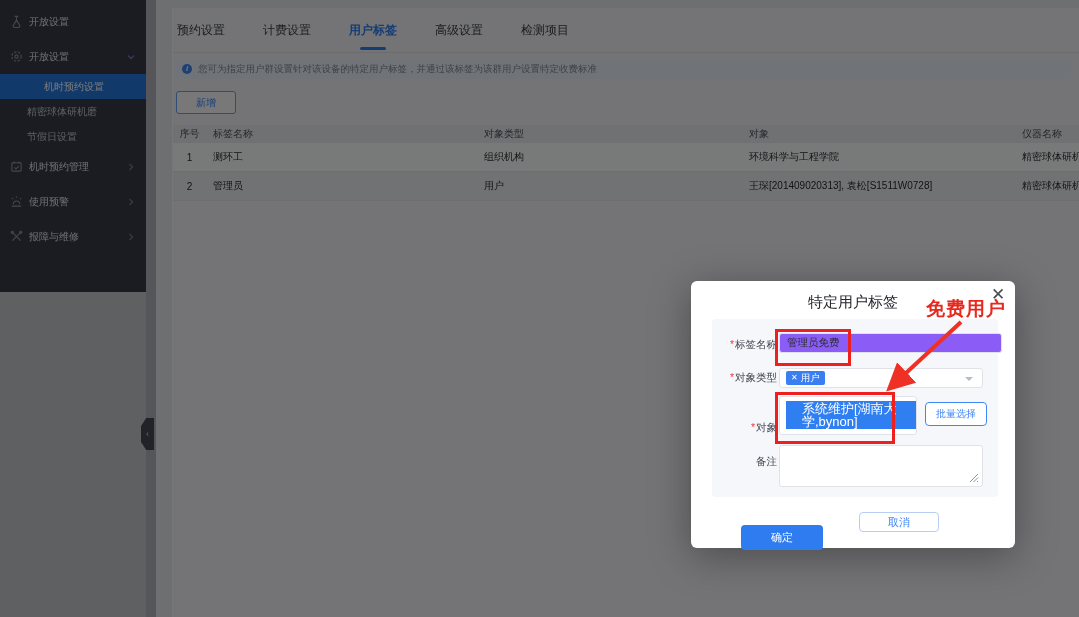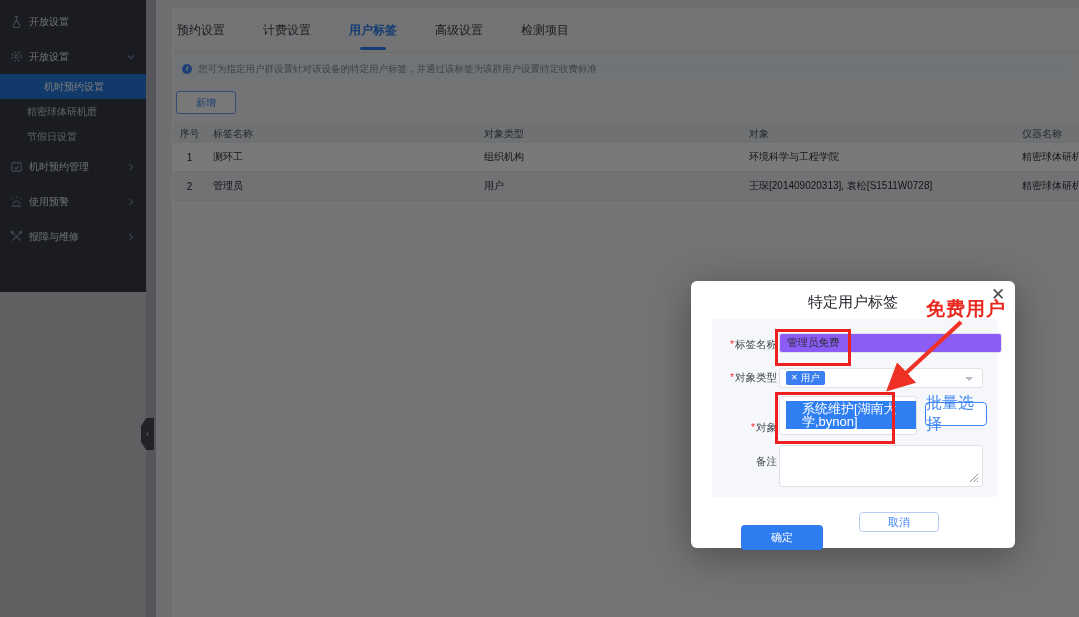--- a/index.html
+++ b/index.html
@@ -48,21 +48,21 @@
   .f-label .req{color:#f23c3c;margin-right:1px;}
   .f-input{position:absolute;left:88px;width:223px;height:20px;background:#8b5cf6;border:1px solid #dfe3e8;border-radius:3px;
     font-size:10.5px;color:#2b2e33;display:flex;align-items:center;padding-left:7px;box-sizing:border-box;}
   .f-select{position:absolute;left:88px;top:87px;width:204px;height:20px;background:#fff;border:1px solid #dfe3e8;border-radius:3px;box-sizing:border-box;}
   .tag{position:absolute;left:6px;top:2px;height:14px;background:#3a7ff2;border-radius:2px;color:#fff;font-size:9.5px;display:flex;align-items:center;padding:0 5px;gap:3px;}
   .tag .tx{font-size:8px;line-height:8px;cursor:pointer;}
   .sel-arrow{position:absolute;right:9px;top:8px;width:0;height:0;border-left:4px solid transparent;border-right:4px solid transparent;border-top:4px solid #b6bcc6;}
   .obj-box{position:absolute;left:88px;top:115px;width:138px;height:39px;background:#fff;border:1px solid #dfe3e8;border-radius:3px;box-sizing:border-box;}
   .obj-selection{position:absolute;left:6px;top:4px;width:98px;background:#2f7ff2;color:#fff;font-size:13px;line-height:13px;padding:1px 16px;word-break:break-all;}
   .btn-batch{position:absolute;left:234px;top:121px;width:62px;height:24px;border:1px solid #3f86f5;border-radius:4px;color:#3f86f5;background:#fff;
-    font-size:16px;display:flex;align-items:center;justify-content:center;cursor:pointer;box-sizing:border-box;}
+    font-size:10px;display:flex;align-items:center;justify-content:center;cursor:pointer;box-sizing:border-box;}
   .f-textarea{position:absolute;left:88px;top:164px;width:204px;height:42px;background:#fff;border:1px solid #dfe3e8;border-radius:3px;box-sizing:border-box;}
   .grip{position:absolute;right:3px;bottom:3px;width:12px;height:12px;}
   .btn-ok{position:absolute;left:50px;top:231px;width:82px;height:25px;background:#2e7cf0;border-radius:4px;color:#fff;font-size:11px;
     display:flex;align-items:center;justify-content:center;cursor:pointer;margin-top:13px;}
   .btn-cancel{position:absolute;left:168px;top:231px;width:80px;height:20px;background:#fff;border:1px solid #b7cdf2;border-radius:4px;color:#3f86f5;font-size:11px;
     display:flex;align-items:center;justify-content:center;cursor:pointer;box-sizing:border-box;}
   
   .hl-box{position:absolute;border:3px solid #ee1f1f;z-index:30;}
   .hl-box.b1{left:84px;top:48px;width:70px;height:31px;}
   .hl-box.b2{left:84px;top:111px;width:114px;height:46px;}

